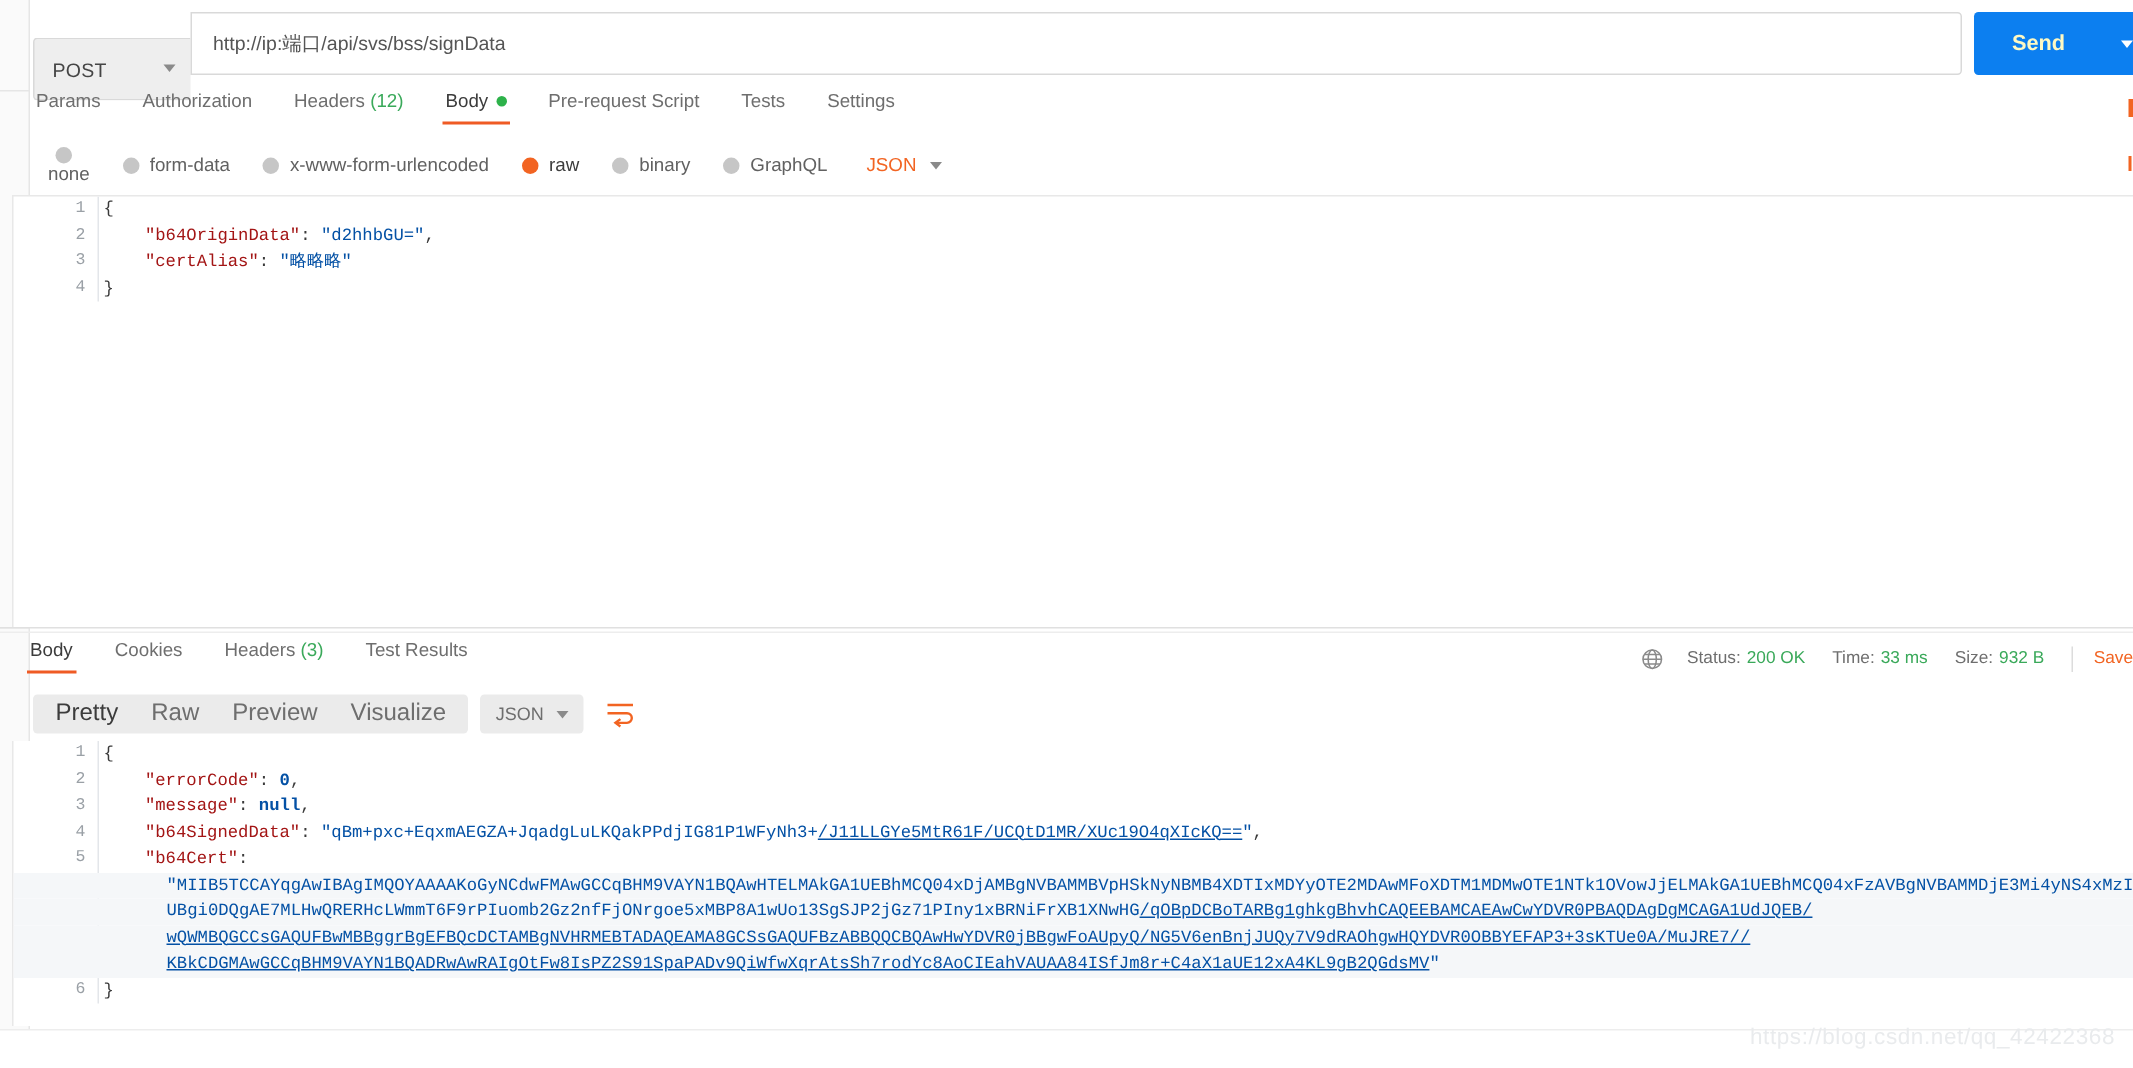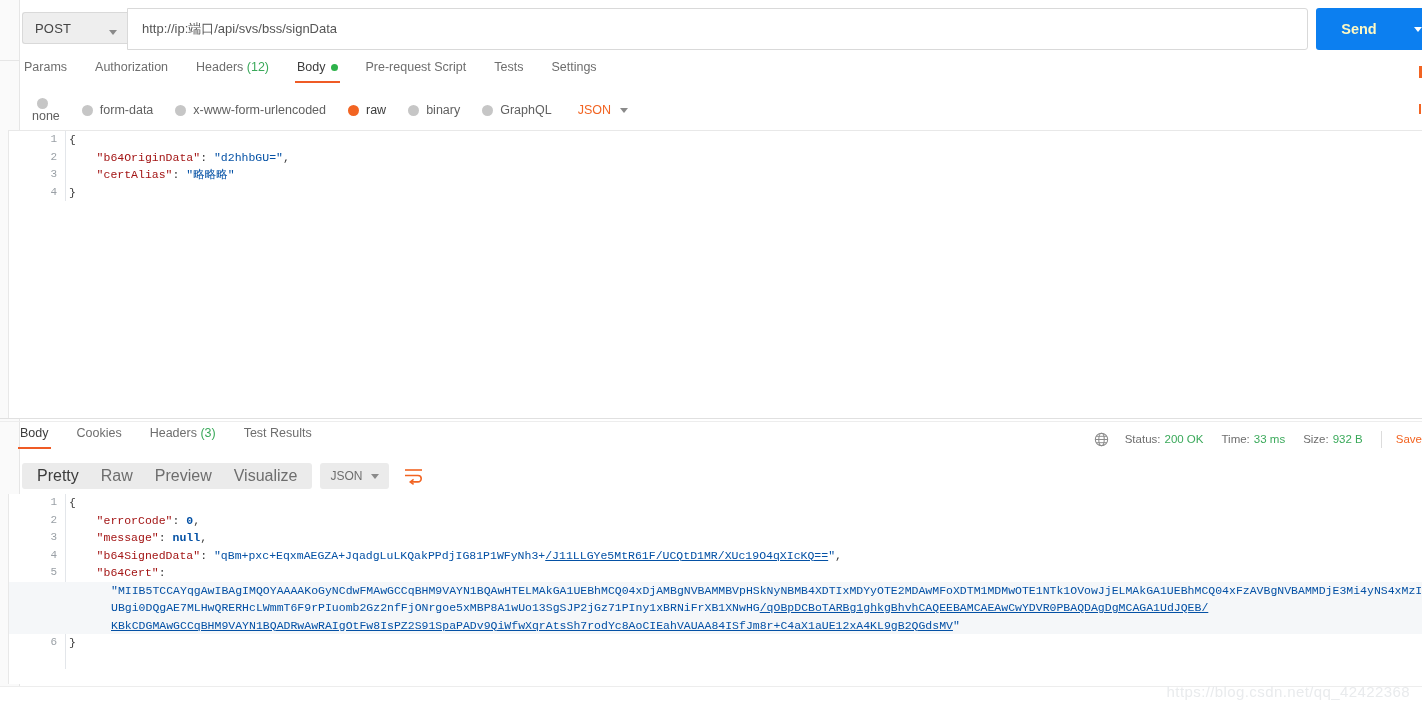--- a/index.html
+++ b/index.html
@@ -25,21 +25,21 @@
   }
   .rail-divider {
     position: absolute; left: 0; width: 20px; height: 1px; background: #e6e6e6;
   }
 
   
   .req-row {
     position: absolute; left: 22px; top: 8px; width: 1400px; height: 44px;
   }
   .method-box {
-    position: absolute; left: 0; top: 4px; width: 105px; height: 32px;
+    position: absolute; left: 0; top: 17px; width: 105px; height: 42px;
     background: #eeeeee;
     border: 1px solid #d9d9d9;
     border-right: none;
     border-radius: 3px 0 0 3px;
     display: flex; align-items: center;
   }
   .method-label {
     font-size: 13px; color: #454545; padding-left: 12px; letter-spacing: .2px;
   }
   .method-caret {
@@ -374,20 +374,21 @@
   <div class="resp-editor">
     <div class="code gutter-wrap" id="resp-code">
         <div class="vbar" style="height: 175px;"></div>
         <div class="cl"><span class="ln">1</span><span class="cc"><span class="k-brace">{</span></span></div>
         <div class="cl"><span class="ln">2</span><span class="cc"><span class="k-punc">    </span><span class="k-key">"errorCode"</span><span class="k-punc">: </span><span class="k-num">0</span><span class="k-punc">,</span></span></div>
         <div class="cl"><span class="ln">3</span><span class="cc"><span class="k-punc">    </span><span class="k-key">"message"</span><span class="k-punc">: </span><span class="k-null">null</span><span class="k-punc">,</span></span></div>
         <div class="cl"><span class="ln">4</span><span class="cc"><span class="k-punc">    </span><span class="k-key">"b64SignedData"</span><span class="k-punc">: </span><span class="k-str">"qBm+pxc+EqxmAEGZA+JqadgLuLKQakPPdjIG81P1WFyNh3+</span><span class="k-str ulink">/J11LLGYe5MtR61F/UCQtD1MR/XUc19O4qXIcKQ==</span><span class="k-str">"</span><span class="k-punc">,</span></span></div>
         <div class="cl"><span class="ln">5</span><span class="cc"><span class="k-punc">    </span><span class="k-key">"b64Cert"</span><span class="k-punc">: </span></span></div>
         <div class="cl hl-row"><span class="ln"></span><span class="cc" style="left: 102px;"><span class="k-str">"MIIB5TCCAYqgAwIBAgIMQOYAAAAKoGyNCdwFMAwGCCqBHM9VAYN1BQAwHTELMAkGA1UEBhMCQ04xDjAMBgNVBAMMBVpHSkNyNBMB4XDTIxMDYyOTE2MDAwMFoXDTM1MDMwOTE1NTk1OVowJjELMAkGA1UEBhMCQ04xFzAVBgNVBAMMDjE3Mi4yNS4xMzIuMTA5MFkwEwYHKoZIzj0CA</span></span></div>
         <div class="cl hl-row"><span class="ln"></span><span class="cc" style="left: 102px;"><span class="k-str">UBgi0DQgAE7MLHwQRERHcLWmmT6F9rPIuomb2Gz2nfFjONrgoe5xMBP8A1wUo13SgSJP2jGz71PIny1xBRNiFrXB1XNwHG</span><span class="k-str ulink">/qOBpDCBoTARBg1ghkgBhvhCAQEEBAMCAEAwCwYDVR0PBAQDAgDgMCAGA1UdJQEB/</span></span></div>
+        <div class="cl hl-row"><span class="ln"></span><span class="cc" style="left: 102px;"><span class="k-str ulink">wQWMBQGCCsGAQUFBwMBBggrBgEFBQcDCTAMBgNVHRMEBTADAQEAMA8GCSsGAQUFBzABBQQCBQAwHwYDVR0jBBgwFoAUpyQ/NG5V6enBnjJUQy7V9dRAOhgwHQYDVR0OBBYEFAP3+3sKTUe0A/MuJRE7//</span></span></div>
         <div class="cl hl-row"><span class="ln"></span><span class="cc" style="left: 102px;"><span class="k-str ulink">KBkCDGMAwGCCqBHM9VAYN1BQADRwAwRAIgOtFw8IsPZ2S91SpaPADv9QiWfwXqrAtsSh7rodYc8AoCIEahVAUAA84ISfJm8r+C4aX1aUE12xA4KL9gB2QGdsMV</span><span class="k-str">"</span></span></div>
         <div class="cl"><span class="ln">6</span><span class="cc"><span class="k-brace">}</span></span></div>
       </div>
   </div>
 
   <div class="bottom-rail"></div>
   <div class="watermark">https://blog.csdn.net/qq_42422368</div>
   <div class="right-edge-orange"></div>
   <div class="right-edge-orange2"></div>
 </div>

